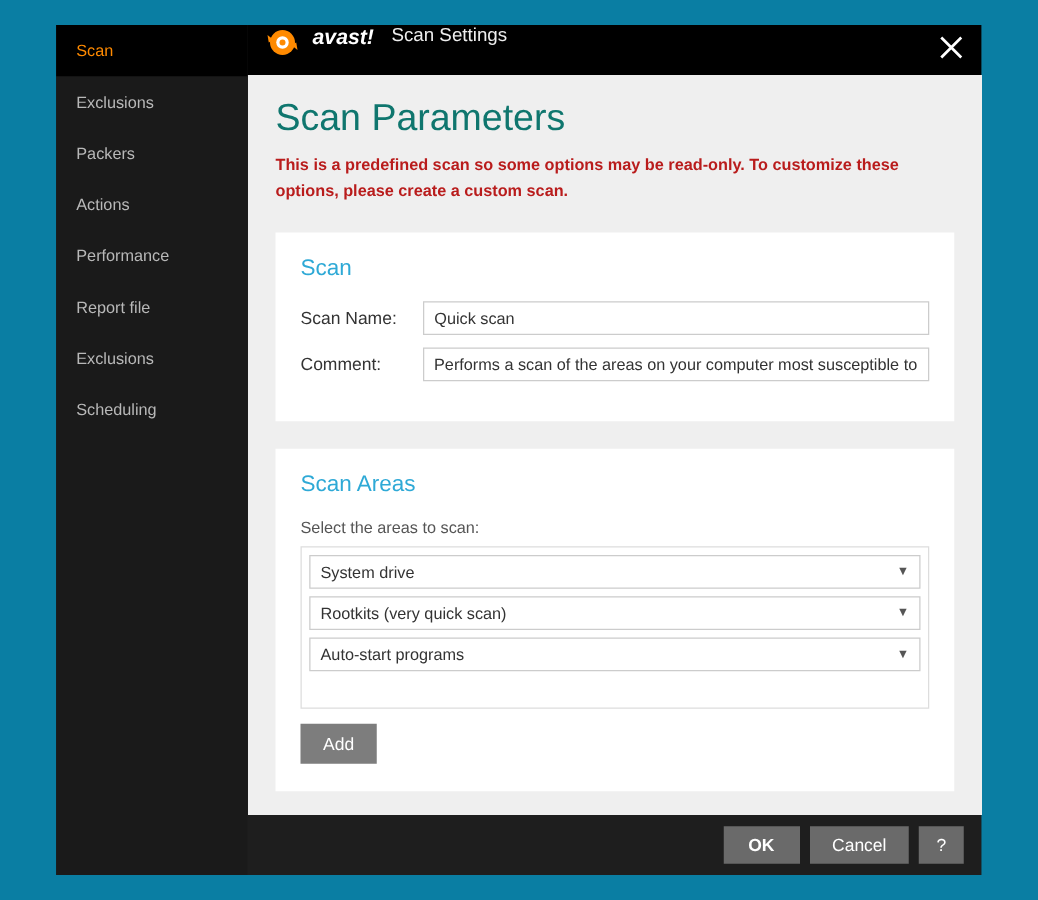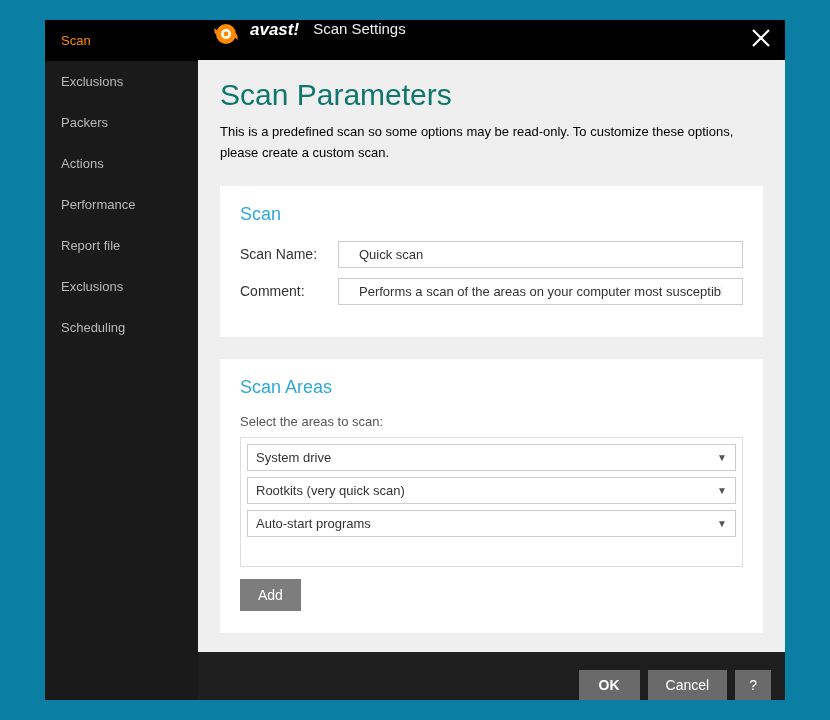--- a/index.html
+++ b/index.html
@@ -73,42 +73,43 @@
   .scroll-area::-webkit-scrollbar { width: 16px; }
   .scroll-area::-webkit-scrollbar-track { background: #e6e6e6; }
   .scroll-area::-webkit-scrollbar-thumb { background: #b0b0b0; }
   .page-title {
     color: #0f766e;
     font-size: 30px;
     font-weight: 400;
     margin-bottom: 10px;
   }
   .page-desc {
-    color: #000000;
+    color: #b91c1c;
     font-size: 13px;
     line-height: 1.6;
     margin-bottom: 22px;
+    font-weight: bold;
   }
   .panel {
     background: #fff;
     padding: 18px 20px 22px 20px;
     margin-bottom: 22px;
   }
   .panel-title {
     color: #2ea9d6;
     font-size: 18px;
     font-weight: 400;
     margin-bottom: 16px;
   }
   .field-row { display: flex; align-items: center; margin-bottom: 10px; gap: 8px; }
   .field-label { width: 90px; font-size: 14px; color: #333; flex-shrink: 0; }
   .text-input {
     flex: 1;
     border: 1px solid #ccc;
-    padding: 5px 20px;
+    padding: 5px 8px;
     font-size: 13px;
     color: #333;
     font-family: inherit;
   }
   .areas-label { font-size: 13px; color: #555; margin-bottom: 8px; }
   .areas-box {
     border: 1px solid #ddd;
     padding: 6px 6px;
     position: relative;
     height: 130px;
@@ -139,21 +140,21 @@
     padding: 8px 18px;
     font-size: 14px;
     cursor: pointer;
     text-align: right;
   }
   .footer {
     height: 48px;
     background: #1e1e1e;
     display: flex;
     justify-content: flex-end;
-    align-items: flex-end;
+    align-items: center;
     gap: 8px;
     padding: 0 14px;
   }
   .footer-btn {
     background: #6a6a6a;
     color: #fff;
     border: none;
     padding: 7px 18px;
     font-size: 14px;
     cursor: pointer;

